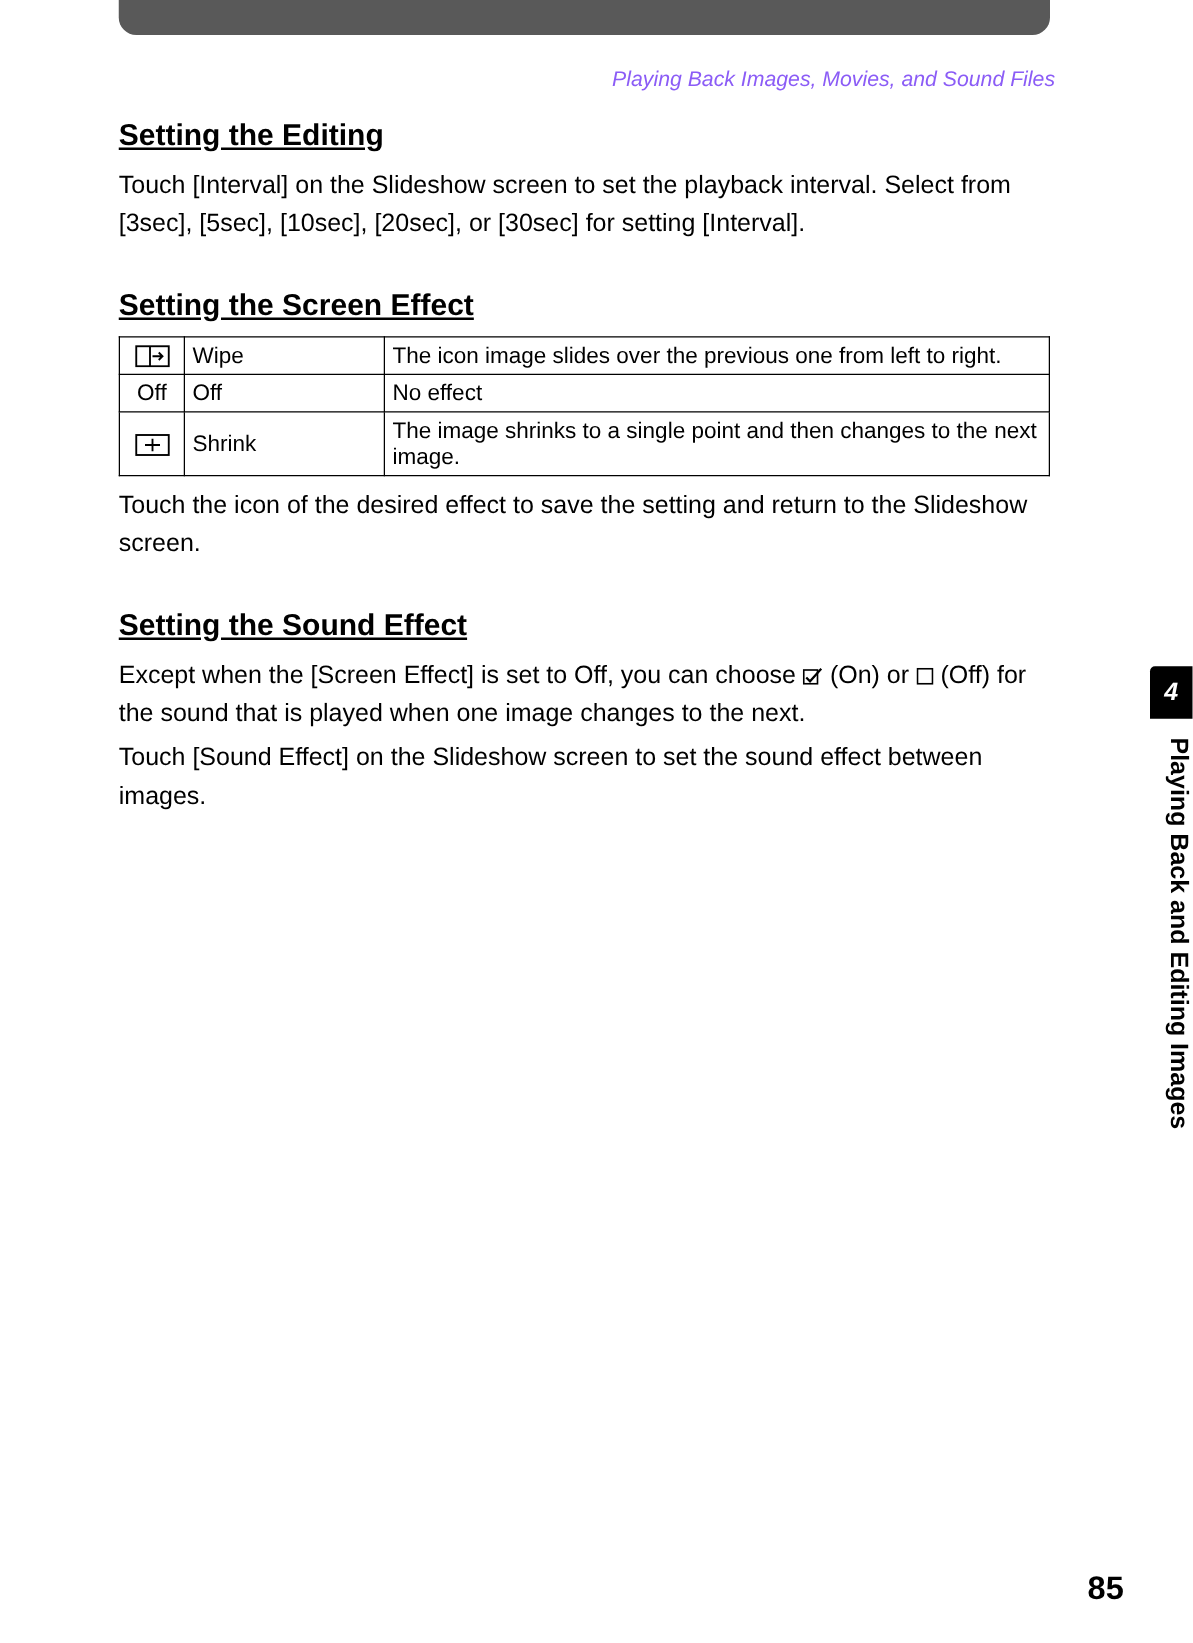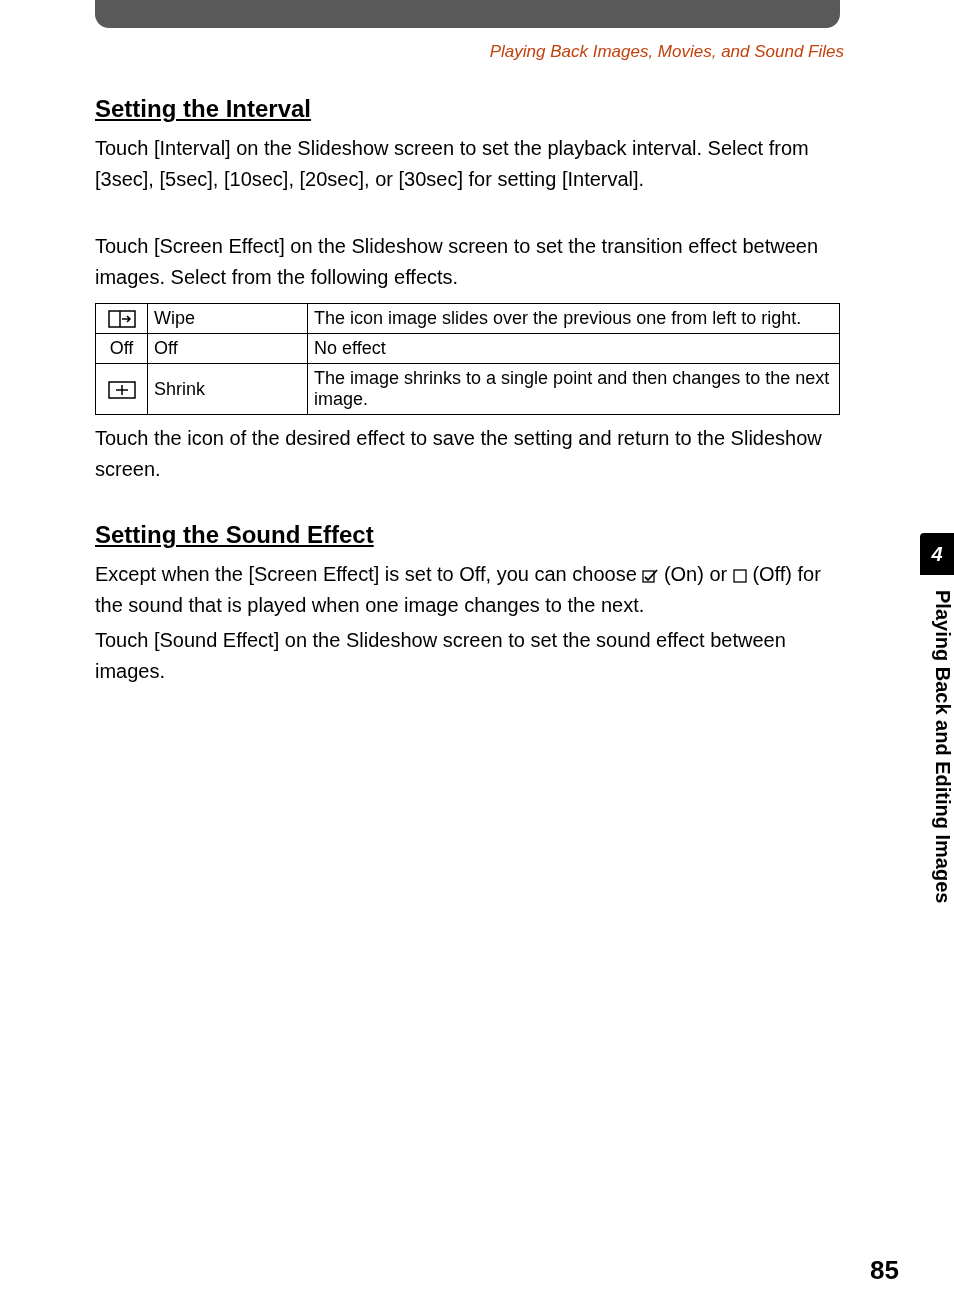--- a/index.html
+++ b/index.html
@@ -19,25 +19,25 @@
       top: 0;
       left: 95px;
       width: 745px;
       height: 28px;
       background: #595959;
       border-bottom-left-radius: 14px;
       border-bottom-right-radius: 14px;
     }
     .breadcrumb {
       position: absolute;
-      top: 42px;
+      top: 54px;
       right: 110px;
       font-style: italic;
       font-size: 17px;
-      color: #c2410c;
+      color: #8b5cf6;
     }
     .content {
       position: absolute;
       top: 95px;
       left: 95px;
       width: 745px;
     }
     h2 {
       font-size: 24px;
       font-weight: bold;
@@ -118,26 +118,26 @@
 </head>
 <body>
 
 <div class="top-bar"></div>
 
 <div class="breadcrumb">Playing Back Images, Movies, and Sound Files</div>
 
 <div class="content">
 
   <div class="section">
-    <h2>Setting the Interval</h2>
+    <h2>Setting the Editing</h2>
     <p class="para">Touch [Interval] on the Slideshow screen to set the playback interval. Select from [3sec], [5sec], [10sec], [20sec], or [30sec] for setting [Interval].</p>
   </div>
 
   <div class="section">
-    <p class="para">Touch [Screen Effect] on the Slideshow screen to set the transition effect between images. Select from the following effects.</p>
+    <h2>Setting the Screen Effect</h2>
 
     <table>
       <tbody>
           <tr>
         <td class="icon-cell">
           <svg class="icon-svg" width="28" height="18" viewBox="0 0 28 18">
             <rect x="1" y="1" width="26" height="16" fill="none" stroke="#000" stroke-width="1.5"></rect>
             <line x1="12" y1="1" x2="12" y2="17" stroke="#000" stroke-width="1.5"></line>
             <path d="M14 9 L22 9 M19 6 L22 9 L19 12" fill="none" stroke="#000" stroke-width="1.5"></path>
           </svg>

